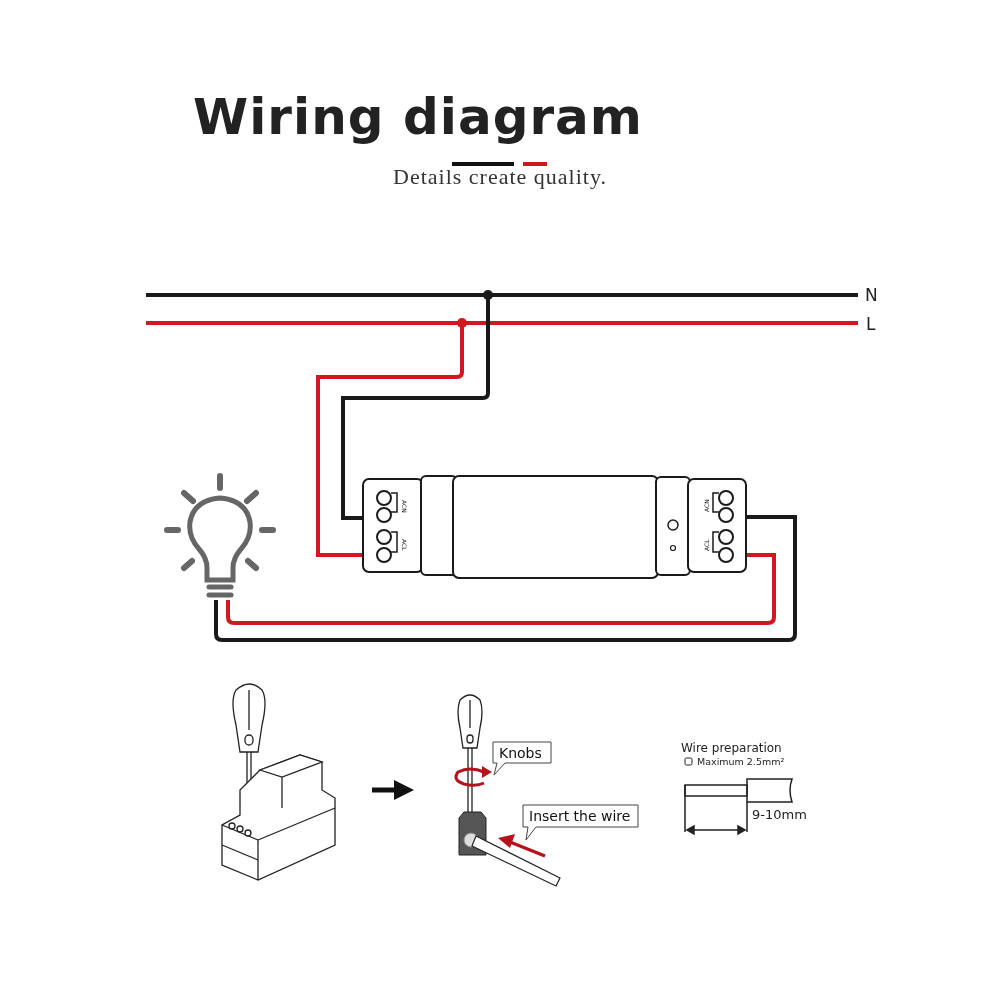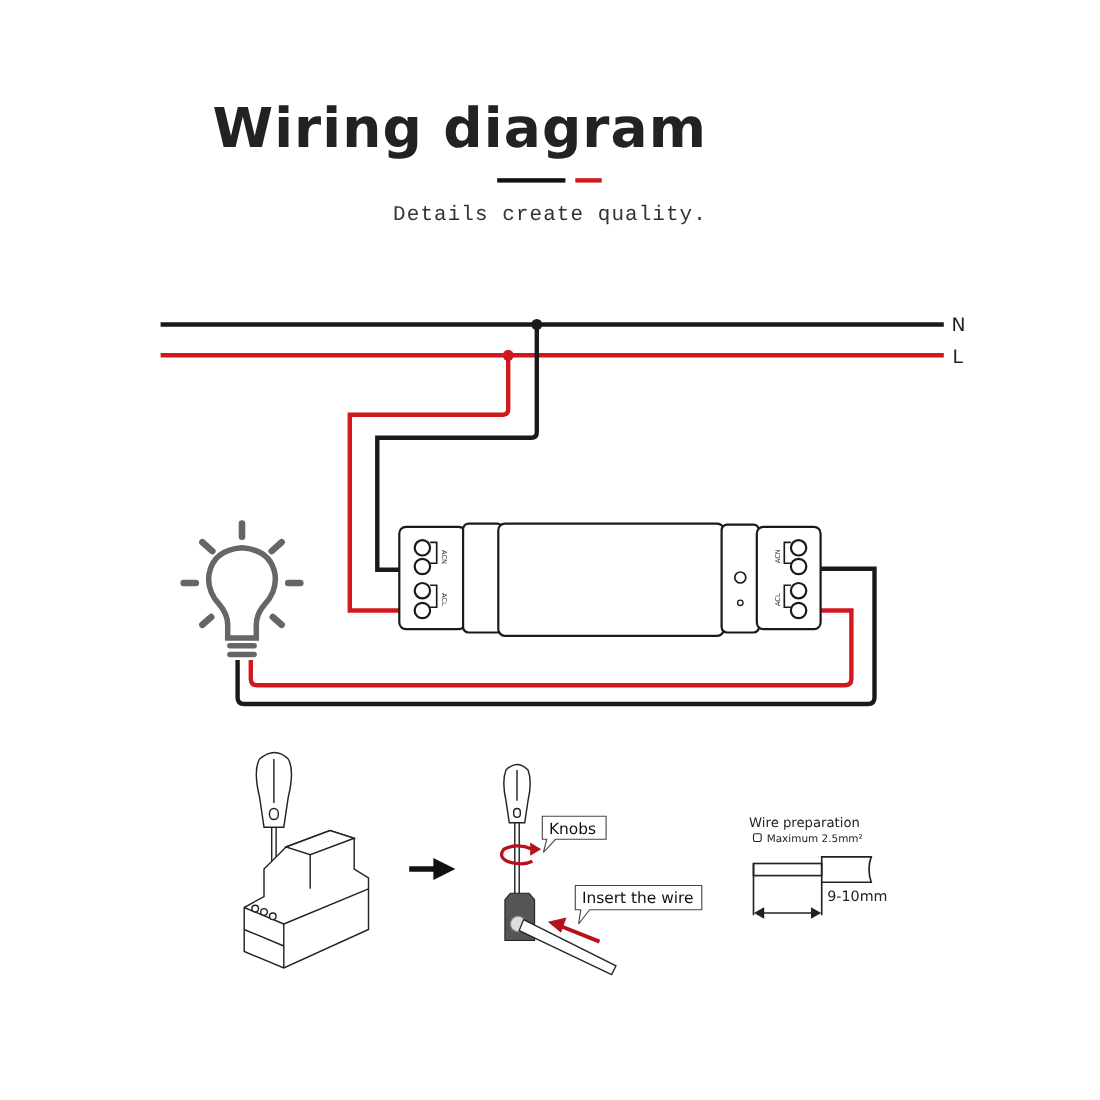--- a/index.html
+++ b/index.html
@@ -1,20 +1,20 @@
 <!DOCTYPE html>
 <html><head>
 <meta charset="utf-8">
 <style>
   html, body { margin: 0; padding: 0; background: #ffffff; }
   body { width: 1000px; height: 1000px; position: relative; overflow: hidden; font-family: "DejaVu Sans", sans-serif; }
   .title { position: absolute; left: 0; top: 88px; width: 836px; text-align: center; font-family: "DejaVu Sans", sans-serif; font-weight: bold; font-size: 50px; letter-spacing: 1px; color: #222222; }
   .title-bar-black { position: absolute; left: 452px; top: 162px; width: 62px; height: 4px; background: #111111; }
   .title-bar-red { position: absolute; left: 523px; top: 162px; width: 24px; height: 4px; background: #d0191f; }
-  .subtitle { position: absolute; left: 0; top: 184px; width: 1000px; text-align: center; font-family: Liberation Mono, monospace; font-size: 19px; letter-spacing: 1px; color: #333333; }
+  .subtitle { position: absolute; left: 0; top: 164px; width: 1000px; text-align: center; font-family: Liberation Serif, serif; font-size: 22px; letter-spacing: 1px; color: #333333; }
   svg.main { position: absolute; left: 0; top: 0; }
   .lbl-N, .lbl-L { font-family: "DejaVu Sans", sans-serif; font-size: 17px; fill: #222; }
   .term-lbl { font-family: "DejaVu Sans", sans-serif; font-size: 6px; fill: #222; }
   .callout-text { font-family: "DejaVu Sans", sans-serif; font-size: 14px; fill: #111; }
   .wp-title { font-family: "DejaVu Sans", sans-serif; font-size: 12px; fill: #222; }
   .wp-max { font-family: "DejaVu Sans", sans-serif; font-size: 9.5px; fill: #222; }
   .wp-len { font-family: "DejaVu Sans", sans-serif; font-size: 13px; fill: #222; }
 </style>
 </head>
 <body>

